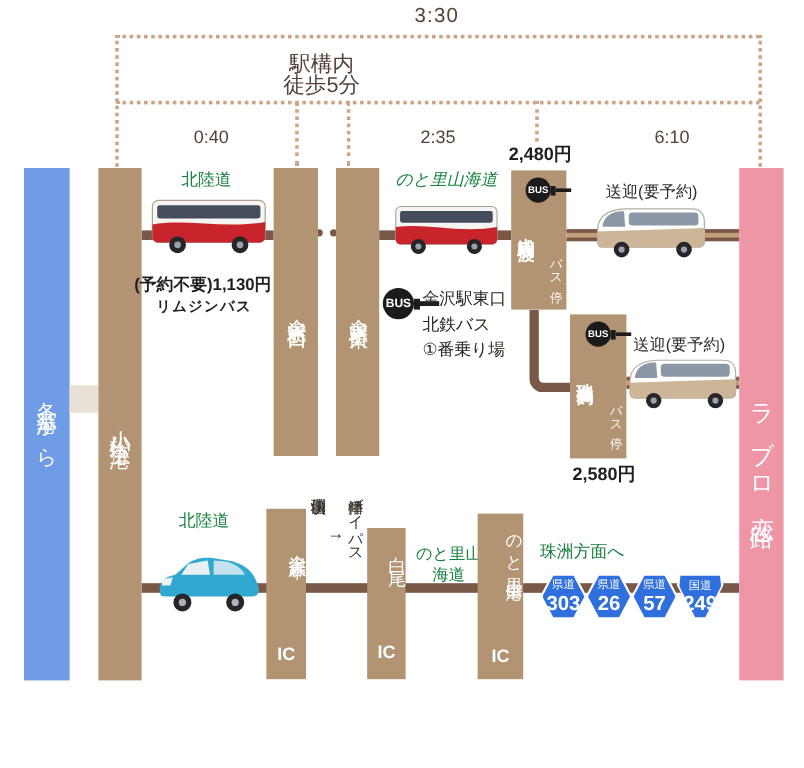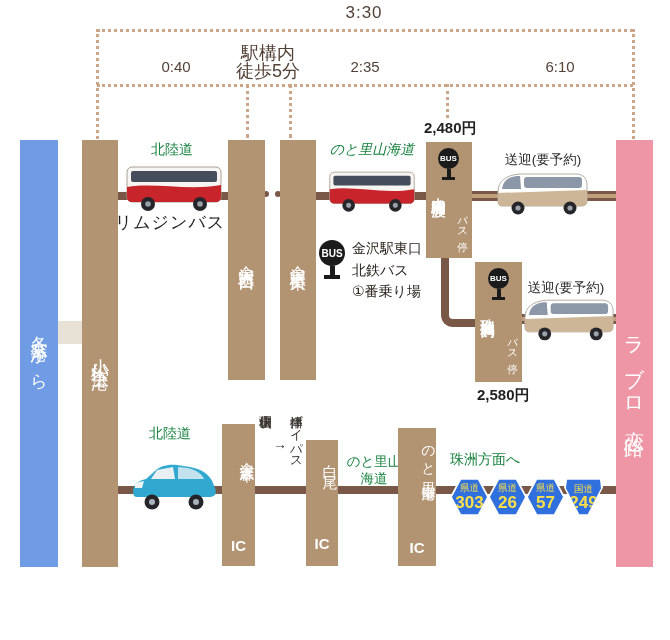--- a/index.html
+++ b/index.html
@@ -5,60 +5,60 @@
   html,body{margin:0;padding:0;background:#fff;}
   #canvas{position:relative;width:670px;height:608px;background:#fff;overflow:hidden;
           font-family:"Liberation Sans","DejaVu Sans",sans-serif;color:#2b2b2b;}
   .abs{position:absolute;}
   .txt{position:absolute;white-space:nowrap;}
   .c{transform:translateX(-50%);}
   
   .dot-h{position:absolute;height:0;border-top:3px dotted #cda588;}
   .dot-v{position:absolute;width:0;border-left:3px dotted #cda588;}
   .btime{font-size:17px;color:#544237;letter-spacing:1px;}
-  .bseg{font-size:15px;color:#544237;}
+  .bseg{font-size:15px;color:#544237;margin-top:48px;}
   .bwalk{font-size:18px;color:#544237;}
   
   .bar{position:absolute;display:flex;align-items:center;justify-content:center;color:#fff;}
   .tan{background:#b29372;}
   .blue{background:#6f9ce4;}
   .pink{background:#ee96a5;}
   .vtext{writing-mode:vertical-rl;text-orientation:upright;line-height:1;}
   
   .line{position:absolute;height:8px;background:#7a5848;}
   .dline{position:absolute;height:4px;background:#c19e7c;border-top:3px solid #7a5848;border-bottom:3px solid #7a5848;}
   .dots2{position:absolute;width:18px;height:0;border-top:6px dotted #7a5848;}
   .branch-l{position:absolute;border-left:8px solid #7a5848;border-bottom:8px solid #7a5848;border-bottom-left-radius:12px;}
   
   .road{font-size:14px;color:#15803d;}
-  .vehname{font-size:17px;font-weight:normal;color:#1f1f1f;letter-spacing:1px;}
+  .vehname{font-size:12px;font-weight:bold;color:#1f1f1f;letter-spacing:1px;margin-top:36px;}
   .note{font-size:14px;font-weight:bold;color:#1f1f1f;}
   .fare{font-size:15px;font-weight:bold;color:#1f1f1f;}
   .shuttle{font-size:13.5px;color:#2b2b2b;}
   .board{position:absolute;font-size:14px;line-height:21.5px;color:#2b2620;}
   
-  .bs{position:absolute;display:flex;flex-direction:column;align-items:center;}
+  .bs{position:absolute;display:flex;flex-direction:row;align-items:center;}
   .bs-c{width:21px;height:21px;border-radius:50%;background:#1b1b1b;color:#fff;font-size:8px;font-weight:bold;
         display:flex;align-items:center;justify-content:center;letter-spacing:0;}
   .bs-p{width:4px;height:8px;background:#1b1b1b;}
   .bs-b{width:13px;height:3px;background:#1b1b1b;}
   .bs-lg .bs-c{width:26px;height:26px;font-size:10px;}
   .bs-lg .bs-p{width:5px;height:9px;}
   .bs-lg .bs-b{width:16px;height:4px;}
   
   .stopname{position:absolute;font-size:14px;font-weight:bold;letter-spacing:1.5px;}
   .stoptype{position:absolute;font-size:10.5px;letter-spacing:1px;}
   
   .icname{position:absolute;left:0;right:0;text-align:center;}
   .icsuffix{position:absolute;left:0;right:0;text-align:center;font-size:15px;font-weight:bold;}
   
   .badge{position:absolute;width:39px;height:40px;}
   .badge .bg{position:absolute;inset:0;background:#fff;}
   .badge .fg{position:absolute;inset:2px;background:#2f6fde;display:flex;flex-direction:column;
-             align-items:center;justify-content:center;color:#fde047;text-align:right;}
+             align-items:center;justify-content:center;color:#ffffff;text-align:right;}
   .hex .bg,.hex .fg{clip-path:polygon(26% 2%,74% 2%,100% 50%,74% 98%,26% 98%,0% 50%);}
   .tri .bg,.tri .fg{clip-path:polygon(3% 2%,97% 2%,100% 26%,62% 98%,38% 98%,0% 26%);}
   .tri .fg{justify-content:flex-start;padding-top:4px;}
   .badge-type{font-size:9.5px;line-height:1.2;}
   .badge-num{font-size:17px;font-weight:bold;line-height:1.05;}
   .veh{position:absolute;}
 </style>
 </head>
 <body>
 
@@ -98,20 +98,21 @@
   <svg class="veh" style="left:125px;top:162px;" width="98" height="52" viewBox="0 0 98 52">
     <rect x="2" y="5" width="94" height="35" rx="5" fill="#f7f5f1" stroke="#aaa093"></rect>
     <path d="M2 25 C 30 20 62 29 96 23 L96 35 C96 38 94 40 91 40 L7 40 C4 40 2 38 2 35 Z" fill="#c8242b"></path>
     <rect x="6" y="9" width="86" height="11" rx="2" fill="#454d5c"></rect>
     <circle cx="23" cy="42" r="7" fill="#26262a"></circle>
       <circle cx="23" cy="42" r="2.8" fill="#98a0a8"></circle>
     <circle cx="75" cy="42" r="7" fill="#26262a"></circle>
       <circle cx="75" cy="42" r="2.8" fill="#98a0a8"></circle>
   </svg>
   <div class="txt c vehname" style="left:170px;top:211px;">リムジンバス</div>
+  <div class="txt c note" style="left:169px;top:229px;">(予約不要)1,130円</div>
 
   <div class="bar tan" style="left:228px;top:140px;width:37px;height:240px;">
     <span class="vtext" style="font-size:16px;letter-spacing:3px;">金沢駅西口</span>
   </div>
   <div class="bar tan" style="left:280px;top:140px;width:36px;height:240px;">
     <span class="vtext" style="font-size:16px;letter-spacing:3px;">金沢駅東口</span>
   </div>
 
   <div class="txt c road" style="left:372px;top:141px;font-style:italic;">のと里山海道</div>
   <svg class="veh" style="left:328px;top:166px;" width="88" height="50" viewBox="0 0 98 52">

